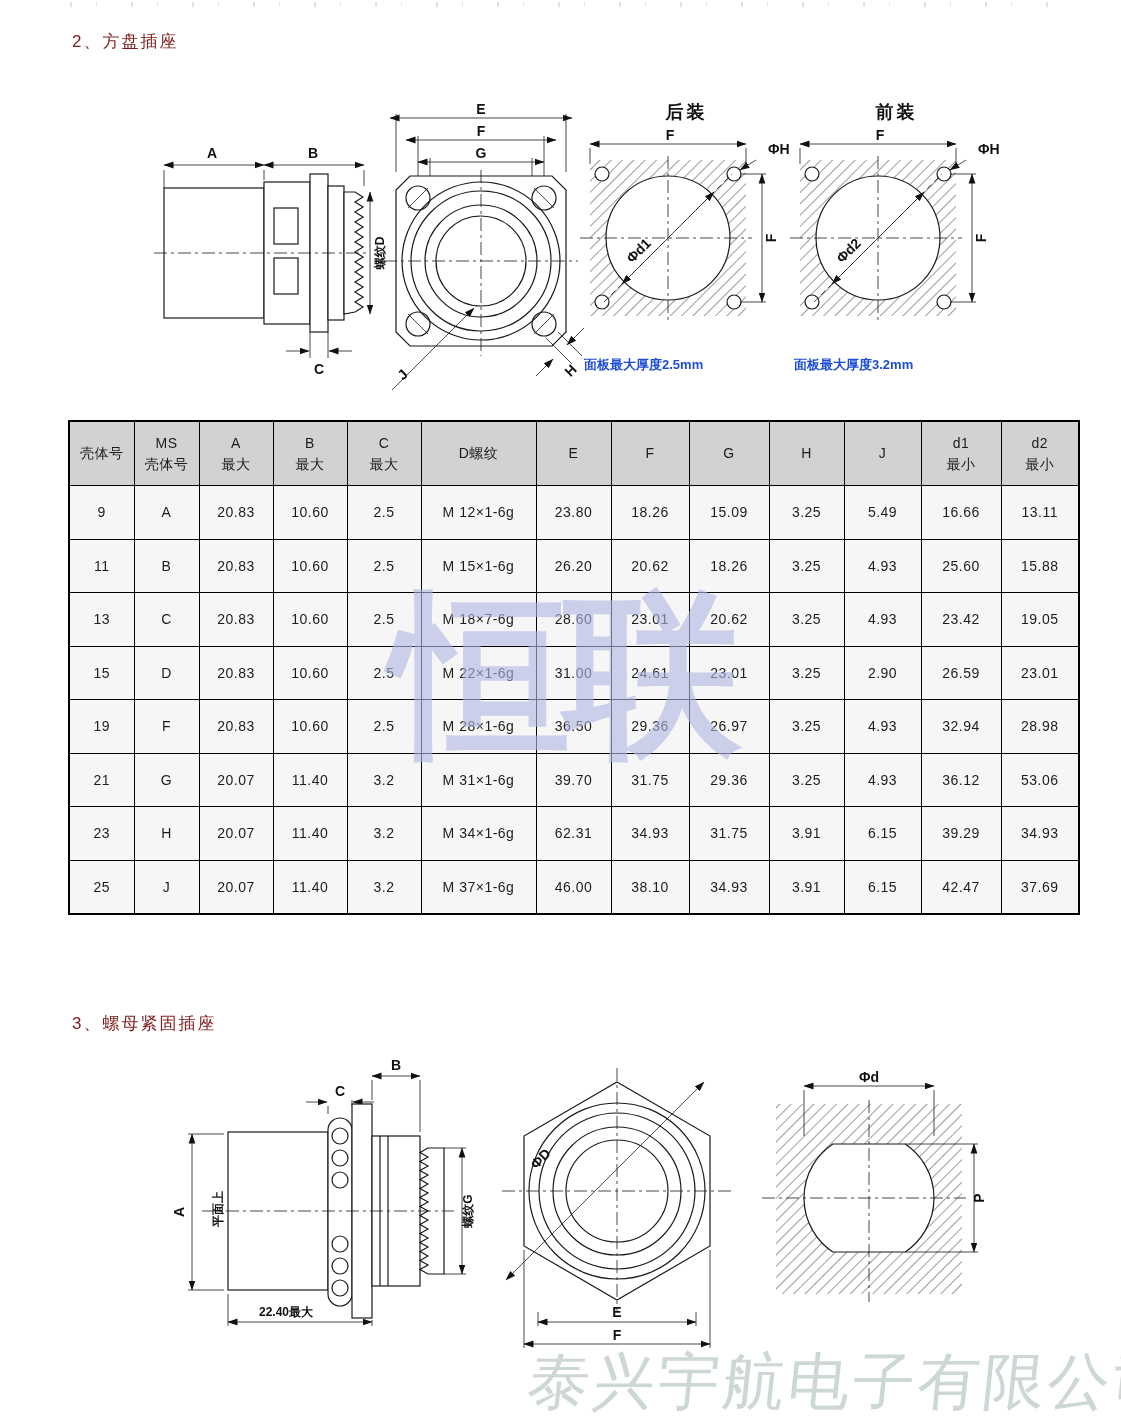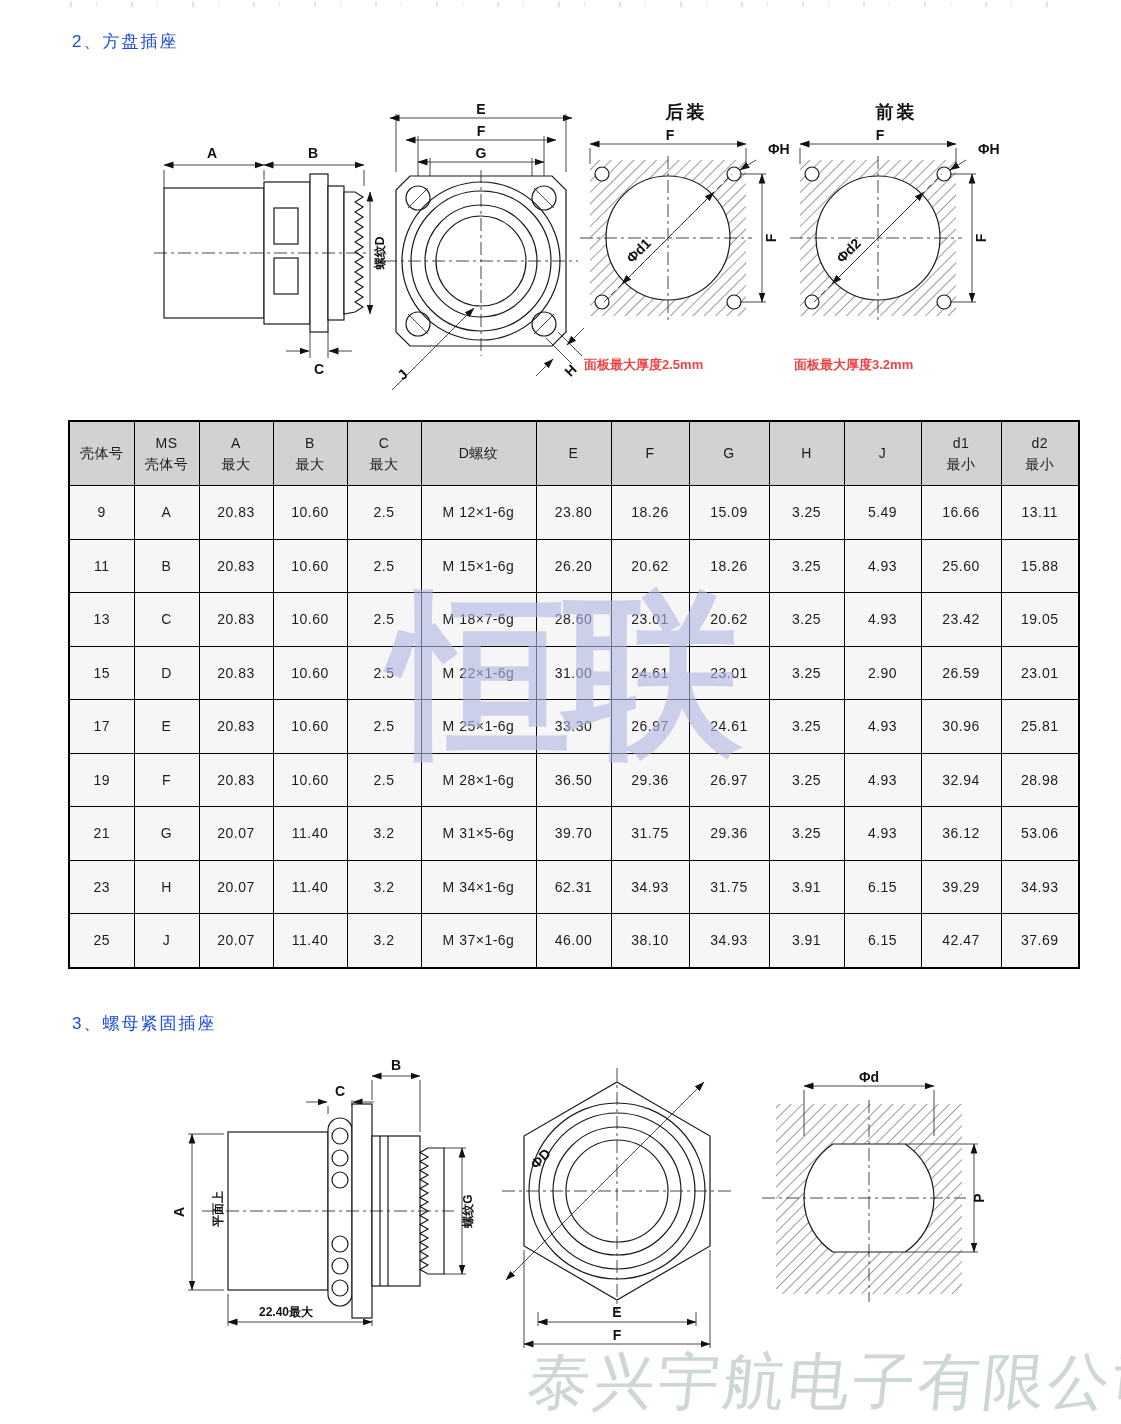--- a/index.html
+++ b/index.html
@@ -8,42 +8,42 @@
     font-family:"Liberation Sans", sans-serif; color:#111; overflow:hidden;
   }
   
   .top-fragment{
     position:absolute; left:70px; top:2px; width:980px; height:5px;
     background:repeating-linear-gradient(90deg,#d9d9d9 0 2px,transparent 2px 26px,
       #e3e3e3 26px 27px,transparent 27px 61px);
     opacity:.8;
   }
   .sec-title{
-    position:absolute; font-size:17px; font-weight:500; letter-spacing:2px; color:#1d4ed8;
+    position:absolute; font-size:17px; font-weight:500; letter-spacing:2px; color:#7f1d1d;
   }
   #sec2-title{left:72px; top:30px;}
   #sec3-title{left:72px; top:1012px;}
 
   svg{overflow:visible;}
   svg text{font-family:"Liberation Sans",sans-serif; font-size:14px; font-weight:700; fill:#111;}
   svg text.cjk{font-size:12px; font-weight:700;}
   .ln{stroke:#1a1a1a; stroke-width:1.2; fill:none;}
   .lnf{stroke:#1a1a1a; stroke-width:1.2; fill:#fff;}
   .ext{stroke:#1a1a1a; stroke-width:.8; fill:none;}
   .cl{stroke:#1a1a1a; stroke-width:.8; fill:none; stroke-dasharray:13 4 3 4;}
   .dash{stroke:#1a1a1a; stroke-width:.8; fill:none; stroke-dasharray:6 4;}
 
   .drawing{position:absolute;}
   #svg-side1{left:158px; top:118px;}
   #svg-flange{left:386px; top:106px;}
   .panel-fig{position:absolute; width:205px; text-align:center;}
   #fig-rear{left:584px; top:100px;}
   #fig-front{left:794px; top:100px;}
   .panel-title{font-size:18px; font-weight:700; letter-spacing:3px; margin-bottom:6px; color:#111;}
-  .panel-note{font-size:13px; font-weight:700; text-align:left; margin-top:4px; color:#ef4444;}
+  .panel-note{font-size:13px; font-weight:700; text-align:left; margin-top:4px; color:#1d4ed8;}
 
   
   .dim-table{
     position:absolute; left:68px; top:420px; width:1010px;
     border-collapse:collapse; table-layout:fixed;
     font-size:14px; color:#1c1c1c; letter-spacing:.5px;padding-left:48px;
   }
   .dim-table th,.dim-table td{border:1px solid #000; text-align:center; padding:0;}
   .dim-table{border:2px solid #000;}
   .dim-table th{height:63px; background:#d2d2d2; font-weight:500; white-space:pre-line; line-height:1.45;}
@@ -316,56 +316,41 @@
         <td>M 22×1-6g</td>
         <td>31.00</td>
         <td>24.61</td>
         <td>23.01</td>
         <td>3.25</td>
         <td>2.90</td>
         <td>26.59</td>
         <td>23.01</td>
       </tr>
         <tr>
-        <td>17</td>
-        <td>E</td>
-        <td>20.83</td>
-        <td>10.60</td>
-        <td>2.5</td>
-        <td>M 25×1-6g</td>
-        <td>33.30</td>
-        <td>26.97</td>
-        <td>24.61</td>
-        <td>3.25</td>
-        <td>4.93</td>
-        <td>30.96</td>
-        <td>25.81</td>
-      </tr>
-        <tr>
         <td>19</td>
         <td>F</td>
         <td>20.83</td>
         <td>10.60</td>
         <td>2.5</td>
         <td>M 28×1-6g</td>
         <td>36.50</td>
         <td>29.36</td>
         <td>26.97</td>
         <td>3.25</td>
         <td>4.93</td>
         <td>32.94</td>
         <td>28.98</td>
       </tr>
         <tr>
         <td>21</td>
         <td>G</td>
         <td>20.07</td>
         <td>11.40</td>
         <td>3.2</td>
-        <td>M 31×5-6g</td>
+        <td>M 31×1-6g</td>
         <td>39.70</td>
         <td>31.75</td>
         <td>29.36</td>
         <td>3.25</td>
         <td>4.93</td>
         <td>36.12</td>
         <td>53.06</td>
       </tr>
         <tr>
         <td>23</td>

